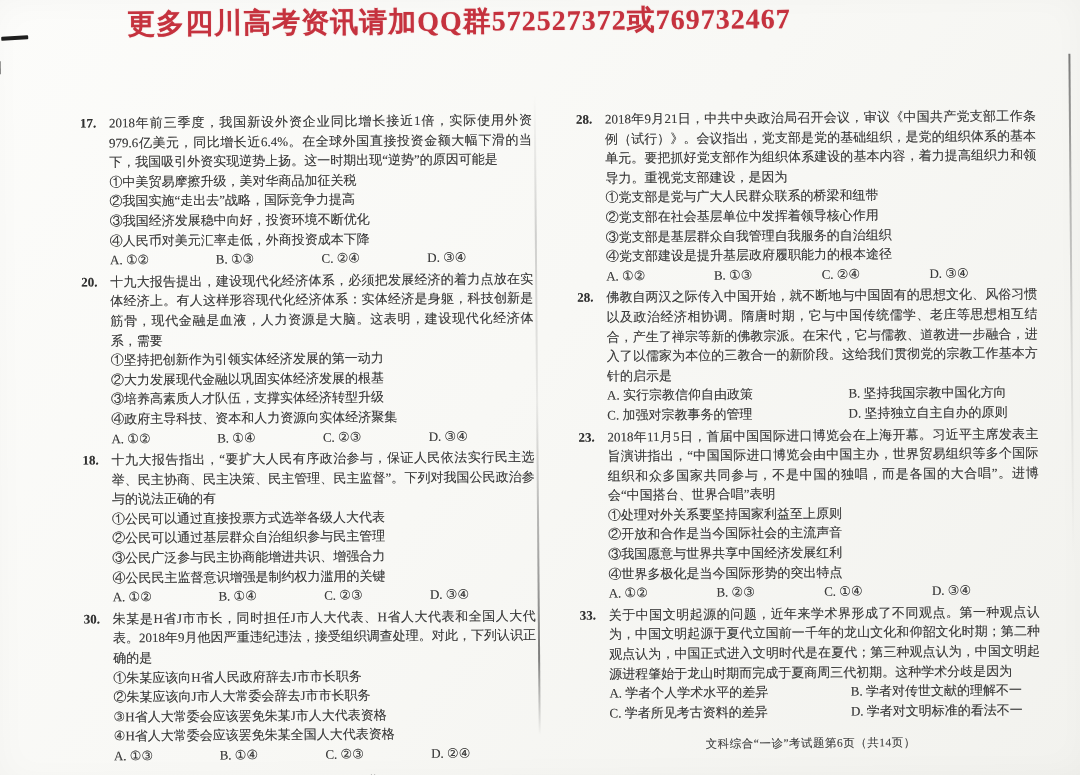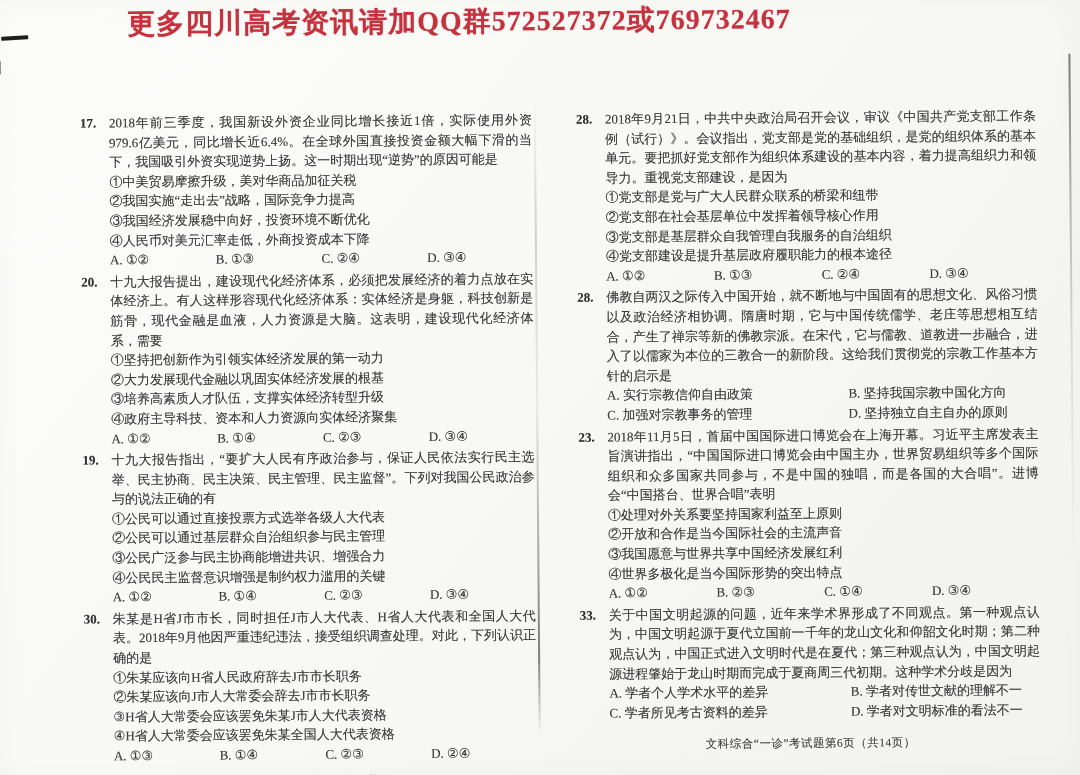--- a/index.html
+++ b/index.html
@@ -90,21 +90,21 @@
           <div class="item">③培养高素质人才队伍，支撑实体经济转型升级</div>
           <div class="item">④政府主导科技、资本和人力资源向实体经济聚集</div>
           <div class="choices row">
             <span class="choice">A. ①②</span>
             <span class="choice">B. ①④</span>
             <span class="choice">C. ②③</span>
             <span class="choice">D. ③④</span>
           </div>
         </div>
         <div class="question">
-          <span class="qnum">19.</span>
+          <span class="qnum">18.</span>
           <div class="stem">十九大报告指出，“要扩大人民有序政治参与，保证人民依法实行民主选举、民主协商、民主决策、民主管理、民主监督”。下列对我国公民政治参与的说法正确的有</div>
           <div class="item">①公民可以通过直接投票方式选举各级人大代表</div>
           <div class="item">②公民可以通过基层群众自治组织参与民主管理</div>
           <div class="item">③公民广泛参与民主协商能增进共识、增强合力</div>
           <div class="item">④公民民主监督意识增强是制约权力滥用的关键</div>
           <div class="choices row">
             <span class="choice">A. ①②</span>
             <span class="choice">B. ①④</span>
             <span class="choice">C. ②③</span>
             <span class="choice">D. ③④</span>

